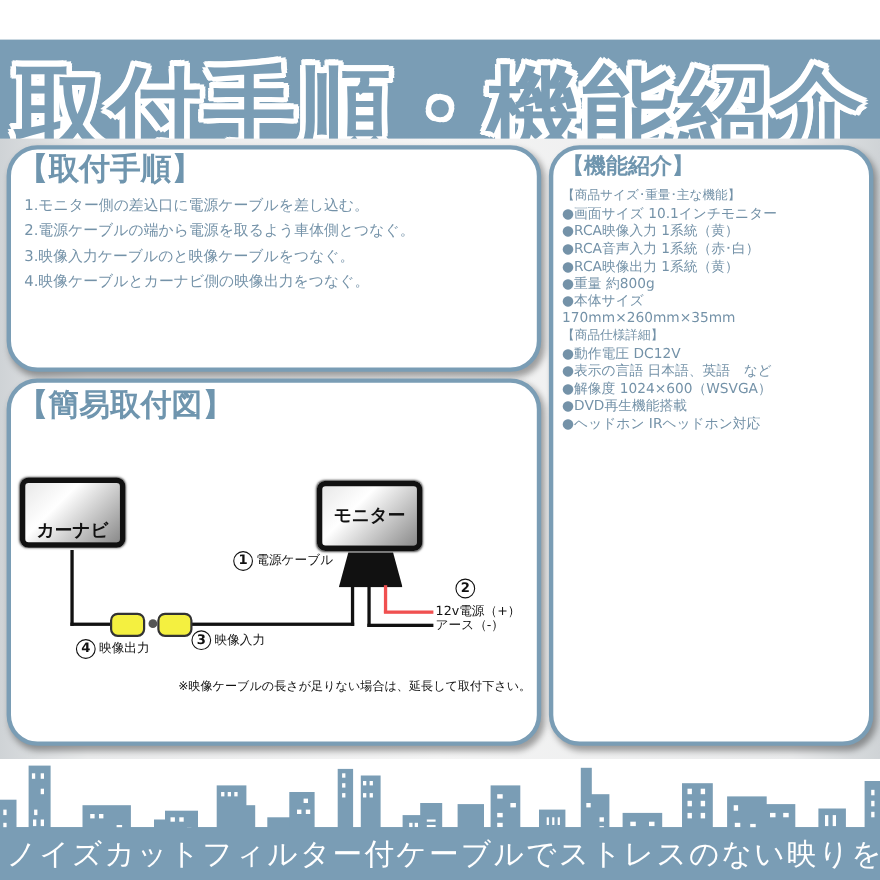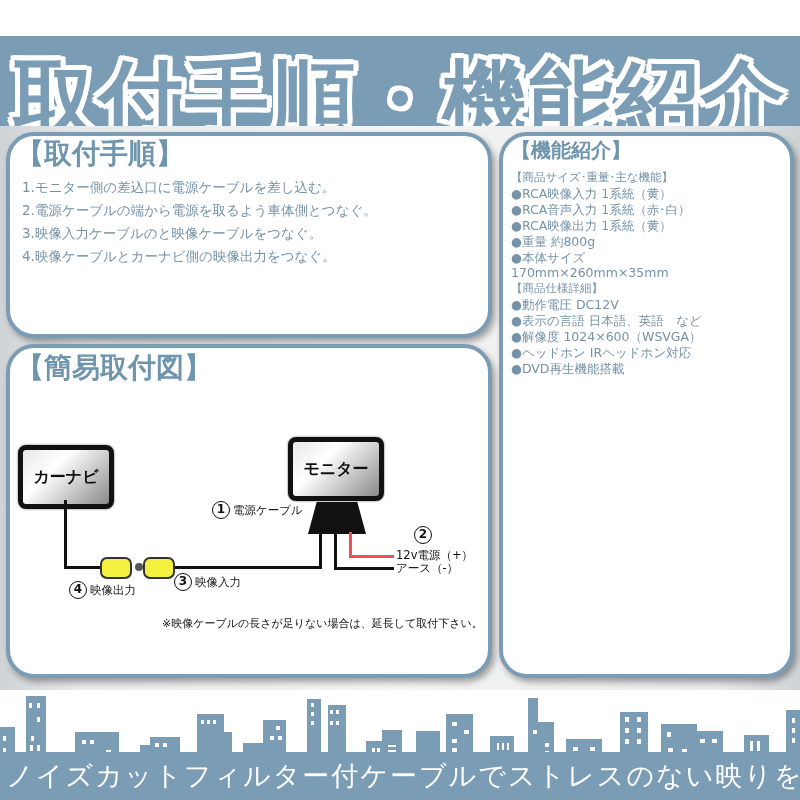--- a/index.html
+++ b/index.html
@@ -108,21 +108,21 @@
     <div>2.電源ケーブルの端から電源を取るよう車体側とつなぐ。</div>
     <div>3.映像入力ケーブルのと映像ケーブルをつなぐ。</div>
     <div>4.映像ケーブルとカーナビ側の映像出力をつなぐ。</div>
   </div>
 </div>
 
 <div class="panel p-diagram">
   <div class="panel-title">【簡易取付図】</div>
 </div>
 
-<div class="device" style="left:18px; top:445px;">
+<div class="device" style="left:18px; top:434px;align-items:flex-end;">
   <span>カーナビ</span>
 </div>
 <div class="device" style="left:288px; top:437px;">
   <span>モニター</span>
 </div>
 <div class="stand"></div>
 
 <div class="wire" style="left:64px; top:500px; width:3px; height:69px;"></div>
 <div class="wire" style="left:64px; top:566px; width:40px; height:3px;"></div>
 <div class="wire" style="left:174px; top:566px; width:148px; height:3px;"></div>
@@ -149,32 +149,33 @@
 </div>
 <div class="lbl" style="left:69px; top:581px;">
   <span class="num">4</span><span>映像出力</span>
 </div>
 <div class="lbl" style="left:122px; top:618px; font-size:11px;margin-left:40px;">※映像ケーブルの長さが足りない場合は、延長して取付下さい。</div>
 
 <div class="panel p-features">
   <div class="panel-title">【機能紹介】</div>
   <div class="features">
     <div class="sub">【商品サイズ･重量･主な機能】</div>
+    <div>●画面サイズ 10.1インチモニター</div>
     <div>●RCA映像入力 1系統（黄）</div>
     <div>●RCA音声入力 1系統（赤･白）</div>
     <div>●RCA映像出力 1系統（黄）</div>
     <div>●重量 約800g</div>
     <div>●本体サイズ</div>
     <div>170mm×260mm×35mm</div>
     <div class="sub">【商品仕様詳細】</div>
     <div>●動作電圧 DC12V</div>
     <div>●表示の言語 日本語、英語　など</div>
     <div>●解像度 1024×600（WSVGA）</div>
+    <div>●DVD再生機能搭載</div>
     <div>●ヘッドホン IRヘッドホン対応</div>
-    <div>●DVD再生機能搭載</div>
   </div>
 </div>
 
 <svg class="skyline" viewBox="0 0 800 110" width="800" height="110">
   <g fill="#7a9db5">
     <rect x="0" y="37" width="15" height="73"></rect>
     <rect x="26" y="6" width="20" height="104"></rect>
     <rect x="75" y="42" width="44" height="68"></rect>
     <rect x="140" y="55" width="18" height="55"></rect>
     <rect x="150" y="47" width="30" height="63"></rect>

